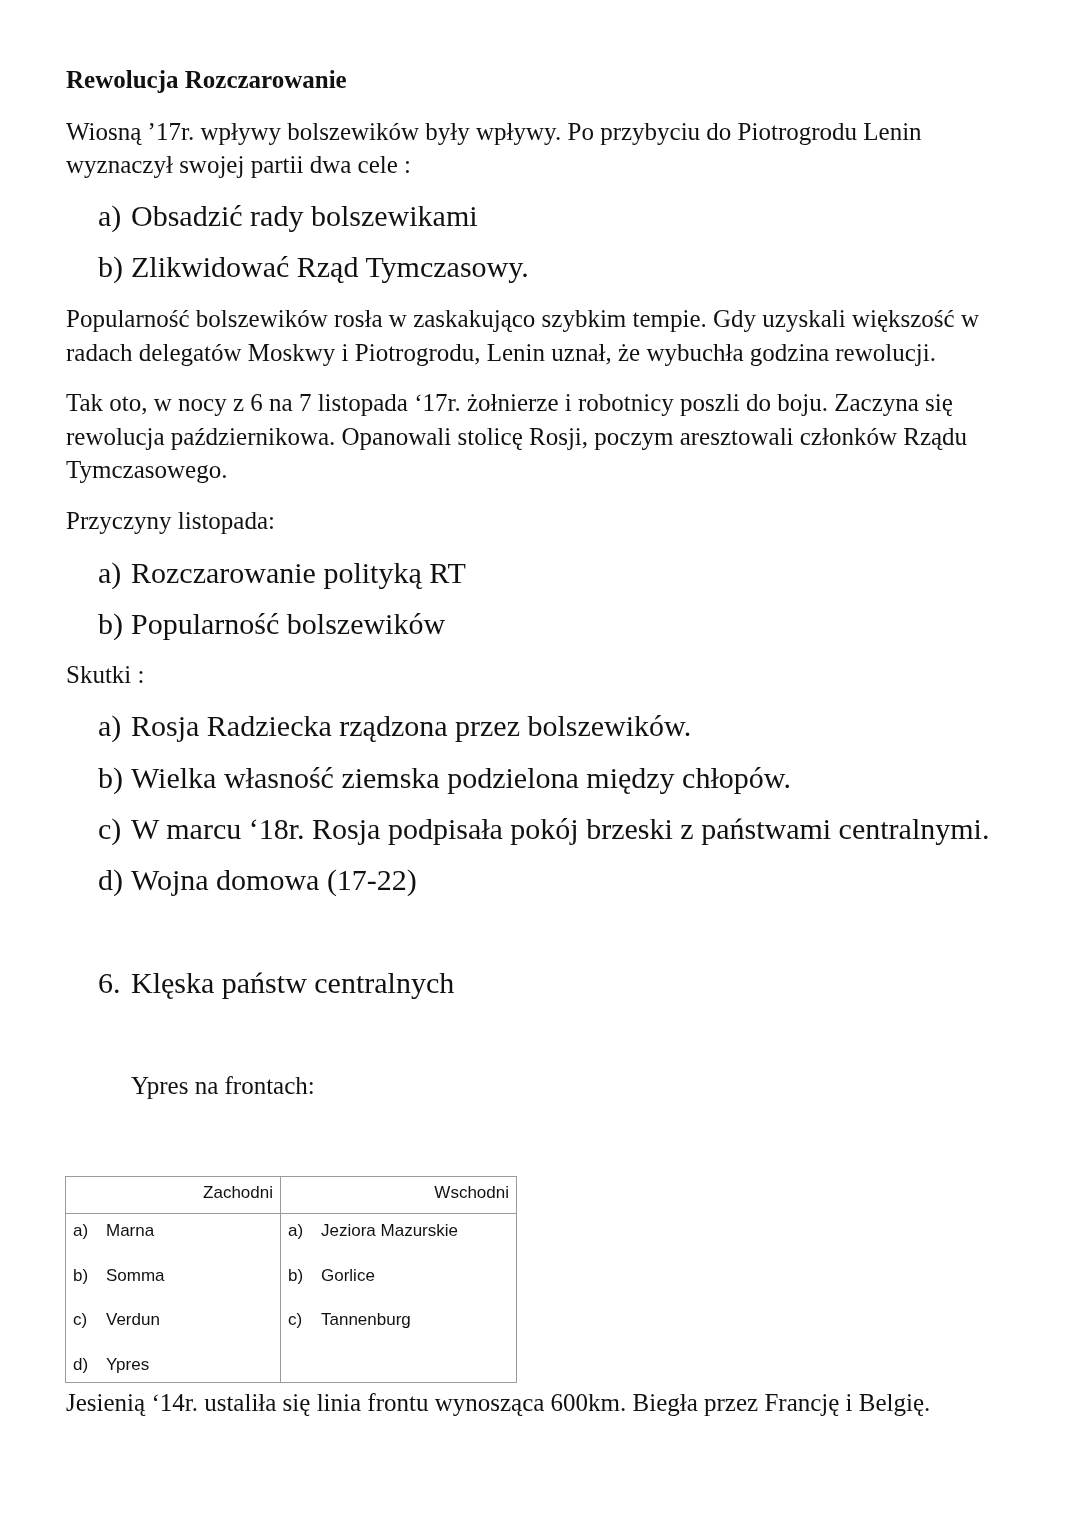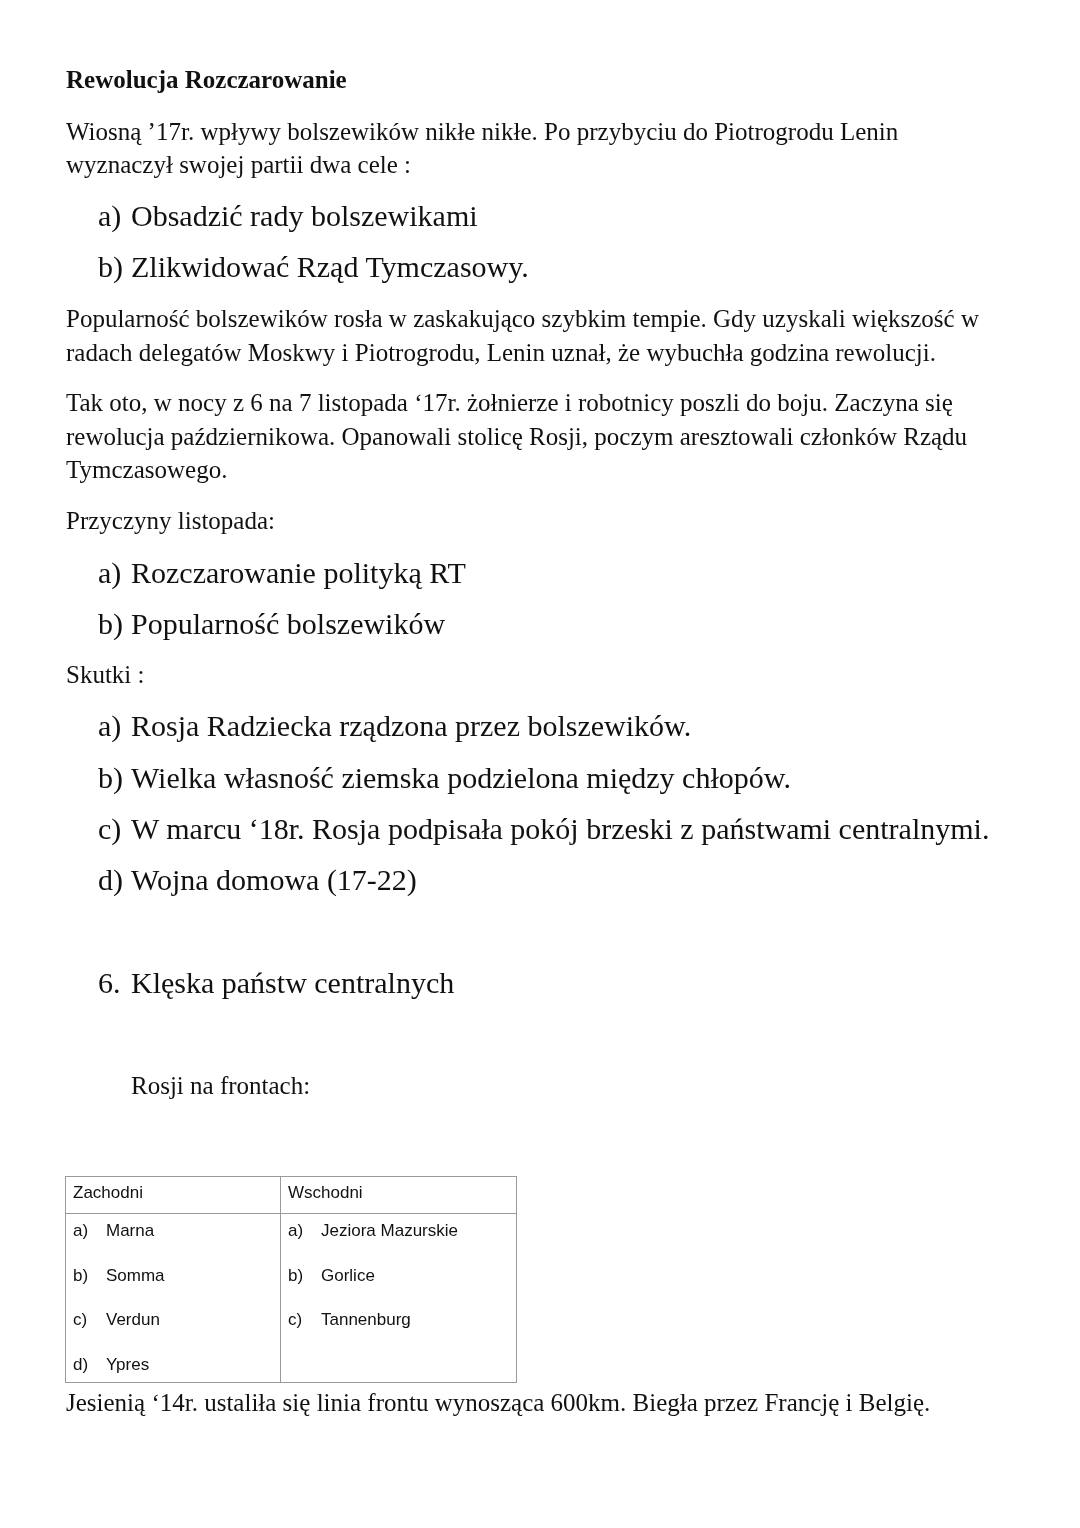--- a/index.html
+++ b/index.html
@@ -14,33 +14,33 @@
     .indent { position: absolute; left: 131px; font-size: 25px; line-height: 34px; white-space: nowrap; }
     table.fronts {
       position: absolute; left: 65px; top: 1176px; width: 452px;
       border-collapse: collapse; font-family: "Liberation Sans", sans-serif;
       font-size: 17px; color: #111;
     }
     table.fronts td, table.fronts th {
       border: 1px solid #9a9a9a; vertical-align: top; text-align: left; font-weight: normal;
       padding: 0 7px;
     }
-    table.fronts th { height: 36px; line-height: 32px; }
+    table.fronts th { height: 36px; line-height: 32px; text-align: right; }
     table.fronts th.c1 { width: 200px; }
     .cell-item { height: 44.5px; line-height: 34px; white-space: nowrap; }
     .cell-item .m { display: inline-block; width: 33px; }
   </style>
 </head>
 <body>
 
 <div>
 
   <div class="t title">Rewolucja Rozczarowanie</div>
 
-  <div class="t" style="top:115px">Wiosną ’17r. wpływy bolszewików nikłe nikłe. Po przybyciu do Piotrogrodu Lenin</div>
+  <div class="t" style="top:115px">Wiosną ’17r. wpływy bolszewików były wpływy. Po przybyciu do Piotrogrodu Lenin</div>
   <div class="t" style="top:148px">wyznaczył swojej partii dwa cele :</div>
 
   <div class="li" style="top:199px">
     <span class="m">a)</span><span>Obsadzić rady bolszewikami</span>
   </div>
   <div class="li" style="top:250px">
     <span class="m">b)</span><span>Zlikwidować Rząd Tymczasowy.</span>
   </div>
 
   <div class="t" style="top:302px">Popularność bolszewików rosła w zaskakująco szybkim tempie. Gdy uzyskali większość w</div>
@@ -69,21 +69,21 @@
     <span class="m">c)</span><span>W marcu ‘18r. Rosja podpisała pokój brzeski z państwami centralnymi.</span>
   </div>
   <div class="li" style="top:863px">
     <span class="m">d)</span><span>Wojna domowa (17-22)</span>
   </div>
 
   <div class="li" style="top:966px">
     <span class="m">6.</span><span>Klęska państw centralnych</span>
   </div>
 
-  <div class="indent" style="top:1069px">Rosji na frontach:</div>
+  <div class="indent" style="top:1069px">Ypres na frontach:</div>
 
   <table class="fronts">
     <tbody>
         <tr>
       <th class="c1">Zachodni</th>
       <th>Wschodni</th>
     </tr>
     <tr>
       <td>
         <div class="cell-item"><span class="m">a)</span><span>Marna</span></div>

